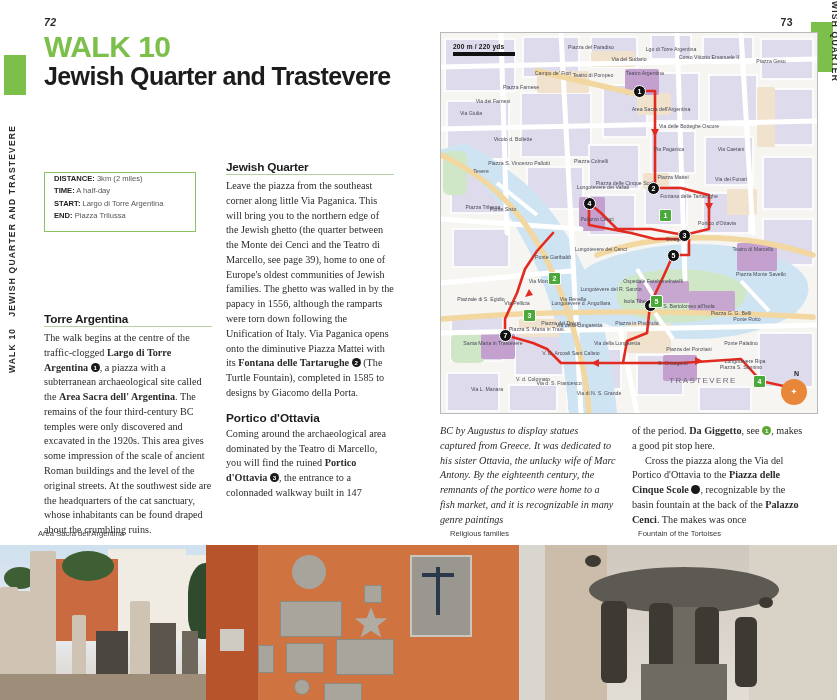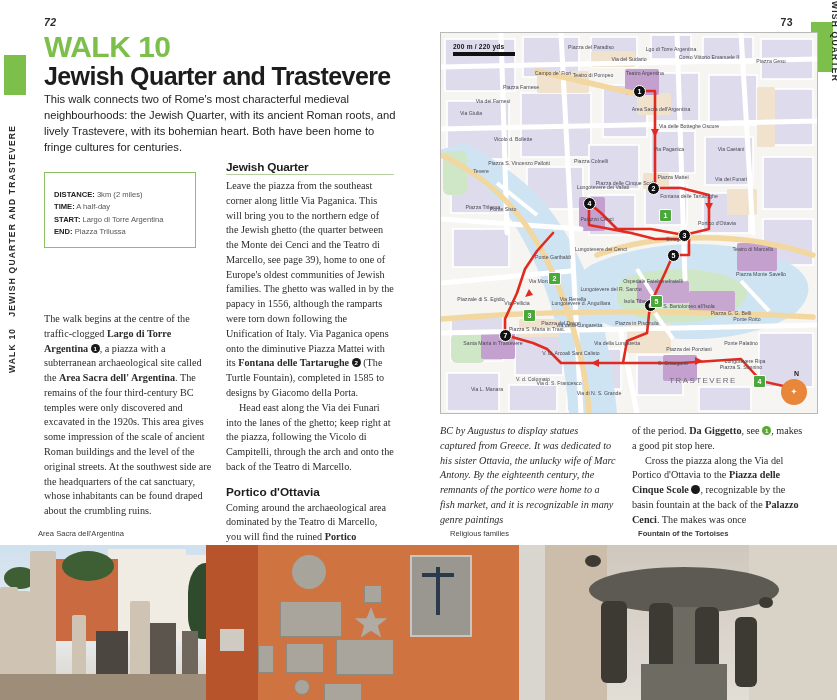--- a/index.html
+++ b/index.html
@@ -98,21 +98,21 @@
     line-height: 1.42;
     color: #232323;
   }
 
   
   .infobox {
     position: absolute;
     left: 14px; top: 172px;
     width: 152px;
     border: 1.2px solid #8dc063;
-    padding: 16px 9px 9px 9px;
+    padding: 0 9px 9px 9px;
     box-sizing: border-box;
     font-size: 7.6px;
     line-height: 1.62;
     color: #555;
   }
   .infobox .k {
     font-weight: bold;
     color: #222;
   }
 
@@ -266,21 +266,21 @@
   .photo.p3 { width: 292px; }
 
   .caption {
     position: absolute;
     top: 529px;
     font-size: 7.6px;
     color: #3a3a3a;
   }
   .cap1 { left: 38px; }
   .cap2 { left: 450px; }
-  .cap3 { left: 638px; font-weight: bold; }
+  .cap3 { left: 638px; }
 
   
   .p1 .sky { position:absolute; inset:0; background: linear-gradient(#cfe0ee, #e9eef2 55%, #d8cfc4); }
   .p1 .bldg { position:absolute; background:#f0ece4; }
   .p1 .terr { position:absolute; background:#c96a40; }
   .p1 .tree { position:absolute; background:#3d5f33; border-radius:50%; }
   .p1 .col { position:absolute; background:#cfc4b4; border-radius:2px 2px 0 0; }
   .p1 .colDark { position:absolute; background:#8e7f6e; }
   .p1 .wallR { position:absolute; right:0; top:0; width:52px; height:100%; background:#b8542c; }
   .p1 .plaque { position:absolute; right:14px; top:84px; width:24px; height:22px; background:#cfcac2; }
@@ -321,37 +321,36 @@
   </div>
 </div>
 
 <div class="folio left">72</div>
 <div class="folio right">73</div>
 
 <div class="left-page">
 
   <div class="walk-kicker">WALK 10</div>
   <div class="walk-title">Jewish Quarter and Trastevere</div>
-  <div class="walk-intro">This walk connects two of Rome's most characterful medieval neighbourhoods: the Jewish Quarter, with its ancient Roman roots, and lively Trastevere, with its bohemian heart. Both have been home to fringe cultures for centuries.</div>
 
   <div class="infobox">
     <div><span class="k">DISTANCE:</span><span> 3km (2 miles)</span></div>
     <div><span class="k">TIME:</span><span> A half-day</span></div>
     <div><span class="k">START:</span><span> Largo di Torre Argentina</span></div>
     <div><span class="k">END:</span><span> Piazza Trilussa</span></div>
   </div>
 
   <div class="col col-a">
+    <div class="sec-head sec-rule">Torre Argentina</div>
     <p class="body-text"><span>The walk begins at the centre of the traffic-clogged </span><b>Largo di Torre Argentina</b> <span class="marker">1</span><span>, a piazza with a subterranean archaeological site called the </span><b>Area Sacra dell' Argentina</b><span>. The remains of the four third-century BC temples were only discovered and excavated in the 1920s. This area gives some impression of the scale of ancient Roman buildings and the level of the original streets. At the southwest side are the headquarters of the cat sanctuary, whose inhabitants can be found draped about the crumbling ruins.</span></p>
   </div>
 
   <div class="col col-b">
     <div class="sec-head sec-rule">Jewish Quarter</div>
     <p class="body-text"><span>Leave the piazza from the southeast corner along little Via Paganica. This will bring you to the northern edge of the Jewish ghetto (the quarter between the Monte dei Cenci and the Teatro di Marcello, see page 39), home to one of Europe's oldest communities of Jewish families. The ghetto was walled in by the papacy in 1556, although the ramparts were torn down following the Unification of Italy. Via Paganica opens onto the diminutive Piazza Mattei with its </span><b>Fontana delle Tartarughe</b> <span class="marker">2</span><span> (The Turtle Fountain), completed in 1585 to designs by Giacomo della Porta.</span></p>
-    <p class="body-text">Head east along the Via dei Funari into the lanes of the ghetto; keep right at the piazza, following the Vicolo di Campitelli, through the arch and onto the back of the Teatro di Marcello.</p>
 
     <div class="sec-head-2">Portico d'Ottavia</div>
     <p class="body-text"><span>Coming around the archaeological area dominated by the Teatro di Marcello, you will find the ruined </span><b>Portico d'Ottavia</b> <span class="marker">3</span><span>, the entrance to a colonnaded walkway built in 147</span></p>
   </div>
 </div>
 
 <div class="right-page">
 
   <div class="map-frame">
 

